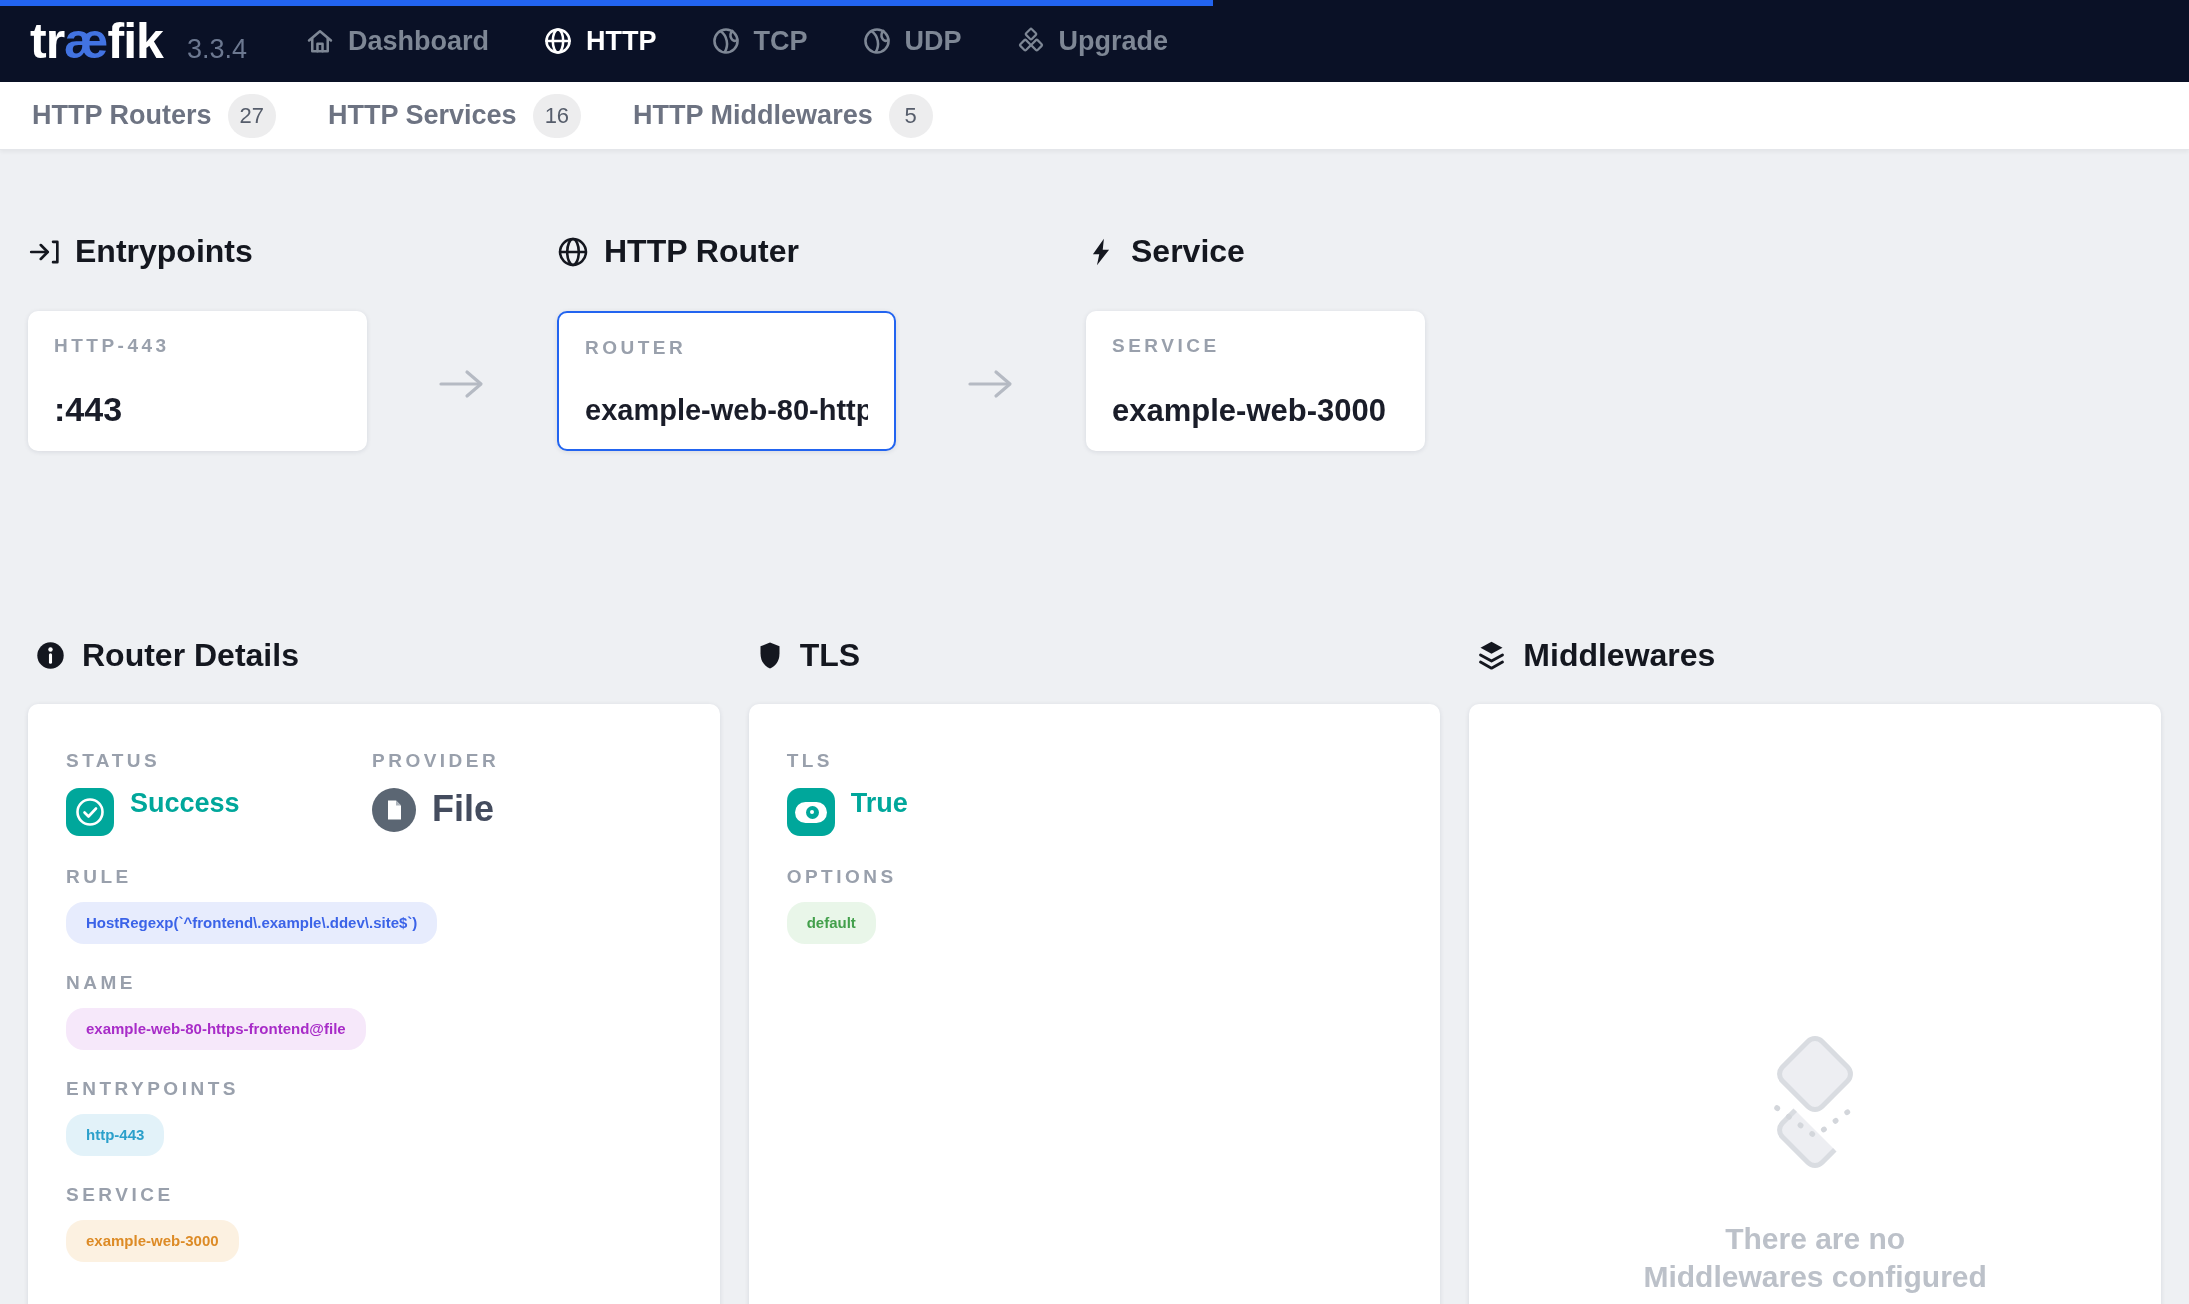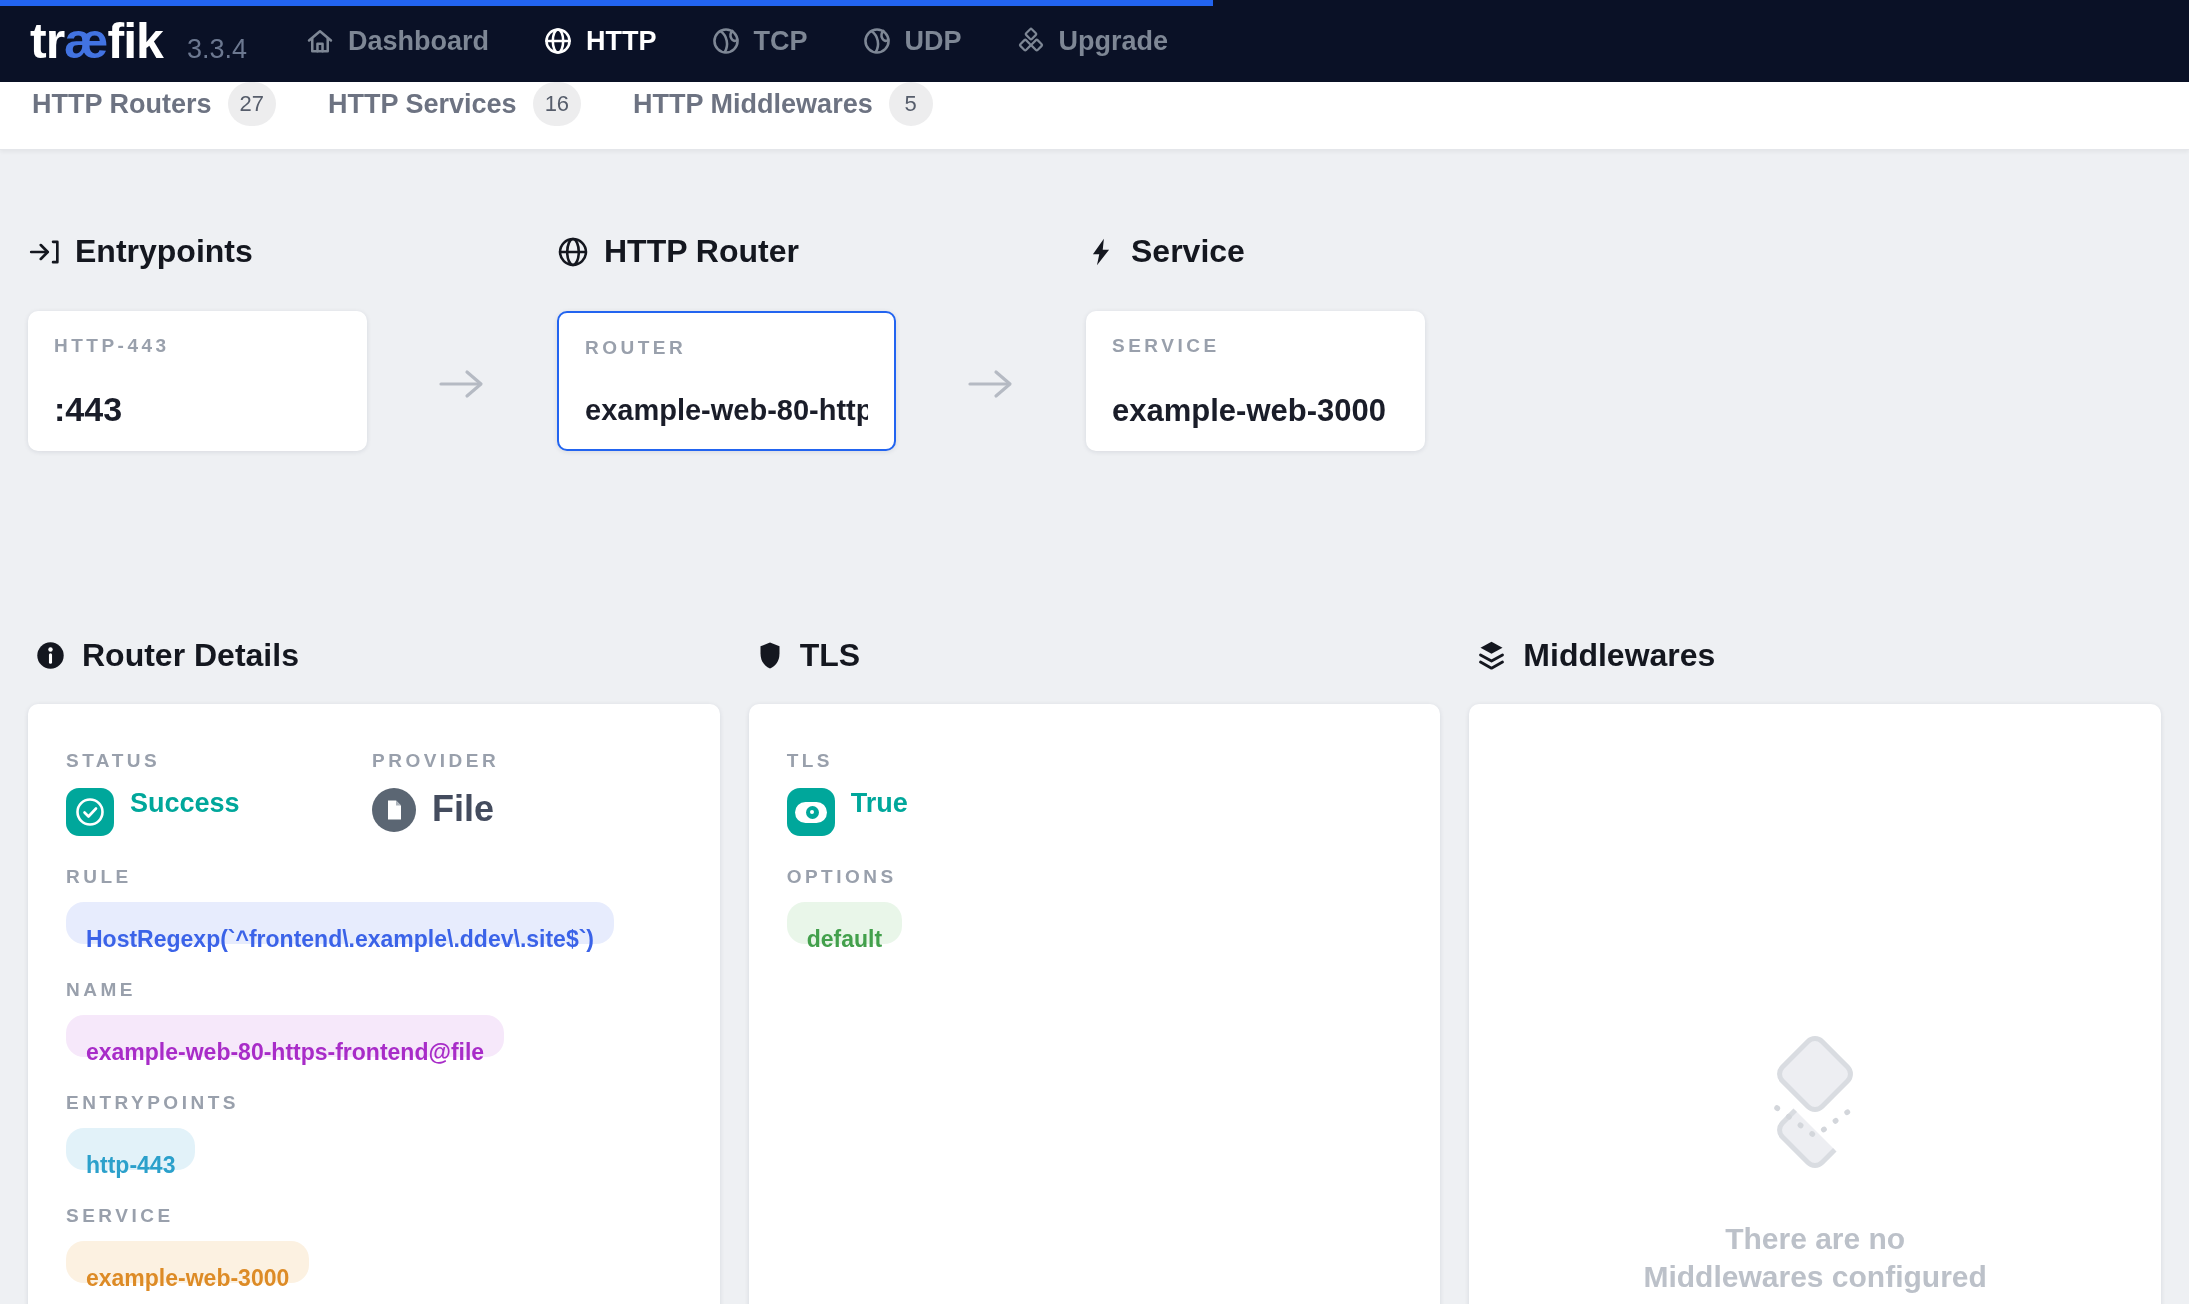--- a/index.html
+++ b/index.html
@@ -29,21 +29,21 @@
   .nav-right { margin-left:auto; display:flex; align-items:center; gap:36px; }
   .upgrade-btn {
     background:var(--upgrade,#57b6ce); color:#0c1730; font-weight:700; font-size:29px;
     border:none; border-radius:12px; height:66px; padding:0 32px; cursor:pointer;
     font-family:inherit;
   }
   .theme-toggle { display:flex; align-items:center; gap:16px; color:#8b93a4; font-size:28px; font-weight:600; cursor:pointer; }
   .help-btn { cursor:pointer; display:flex; align-items:center; }
   
   .subnav {
-    height:68px; background:#ffffff; display:flex; align-items:flex-start; gap:52px;
+    height:68px; background:#ffffff; display:flex; align-items:center; gap:52px;
     padding:0 32px; border-bottom:1px solid #e4e6ea; box-shadow:0 2px 4px rgba(0,0,0,.05);
     position:relative; z-index:5;
   }
   .subtab { display:flex; align-items:center; gap:16px; cursor:pointer; }
   .subtab .label { font-size:27px; color:#6d7382; font-weight:600; }
   .subtab .count {
     background:#ededee; color:#565d6b; font-size:22px; font-weight:400;
     min-width:44px; height:44px; padding:0 12px; border-radius:22px;
     display:flex; align-items:center; justify-content:center;
   }
@@ -78,21 +78,21 @@
   .avatar.teal { background:var(--teal,#00a79b); }
   .avatar.slate { background:var(--provider-bg,#5b6673); border-radius:50%; width:44px; height:44px; }
   .status-text { font-size:27px; font-weight:600; color:var(--teal,#00a79b); }
   .provider-text { font-size:36px; font-weight:600; color:#444c5e; }
   .toggle-pill { width:32px; height:21px; background:#fff; border-radius:11px; display:flex; align-items:center; justify-content:center; }
   .toggle-knob { width:13px; height:13px; border-radius:50%; background:var(--teal,#00a79b); display:flex; align-items:center; justify-content:center; margin-left:3px; }
   .toggle-dot { width:4px; height:4px; border-radius:50%; background:#fff; }
   .field { margin-top:28px; }
   .chip {
     display:inline-block; margin-top:14px; height:42px; line-height:42px;
-    padding:16px 20px; border-radius:18px; font-size:23px; font-weight:600; white-space:nowrap;
+    padding:0 20px; border-radius:18px; font-size:15px; font-weight:600; white-space:nowrap;
   }
   .chip.rule { background:var(--rule-bg,#e7ecfd); color:var(--rule-fg,#3b63e8); }
   .chip.name { background:var(--name-bg,#f6e8fa); color:var(--name-fg,#a82cc8); }
   .chip.entry { background:var(--entry-bg,#e2f2f9); color:var(--entry-fg,#2ba0cb); }
   .chip.svc { background:var(--service-bg,#fcf1e1); color:var(--service-fg,#dd8b26); }
   .chip.opt { background:var(--option-bg,#e9f6e9); color:var(--option-fg,#43a04c); }
   
   .empty-card { display:flex; flex-direction:column; align-items:center; padding-top:330px; }
   .empty-text { margin-top:46px; font-size:30px; line-height:38px; font-weight:600; color:var(--empty,#bcc1c9); text-align:center; }
 </style>

